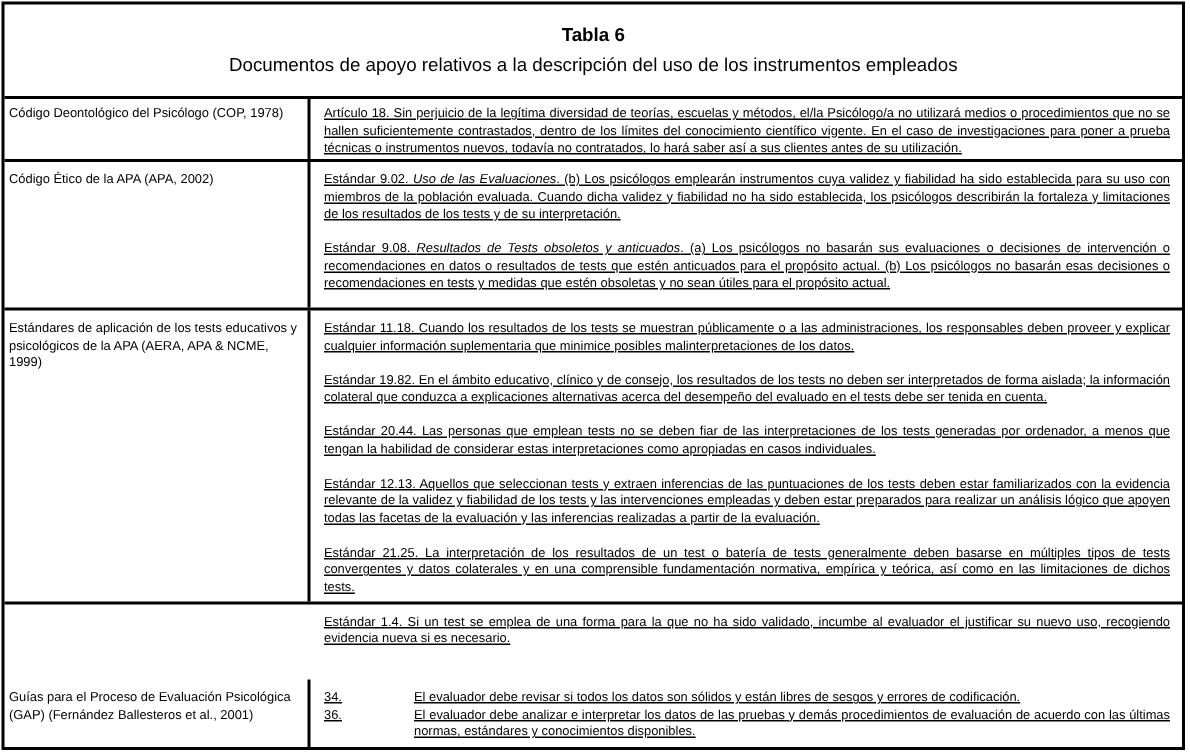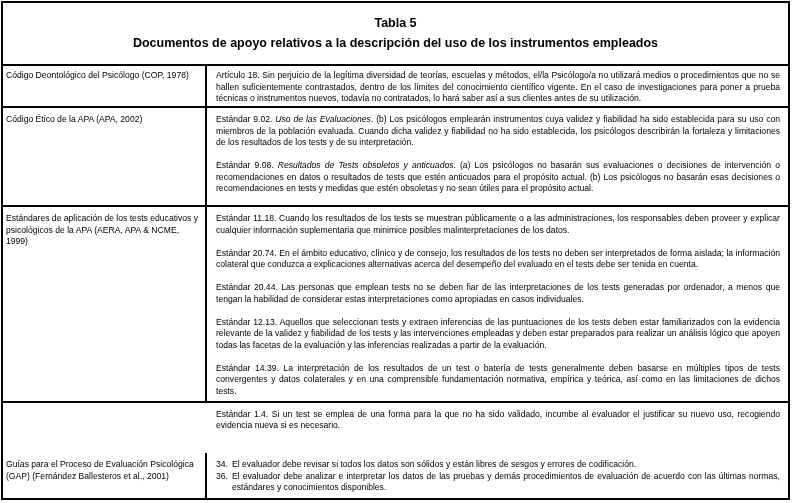--- a/index.html
+++ b/index.html
@@ -6,46 +6,47 @@
   body { width: 793px; height: 503px; overflow: hidden; font-family: "Liberation Sans", sans-serif; color: #000; }
   .tbl {
     position: absolute; left: 1px; top: 1px; width: 789px; height: 499px;
     border: 2px solid #000; box-sizing: border-box;
   }
   .title-box {
     position: absolute; left: 0; top: 0; width: 100%; height: 63px;
     border-bottom: 2px solid #000; box-sizing: border-box; text-align: center;
   }
   .title-1 { position: absolute; left: 0; width: 100%; top: 13px; font-size: 12.5px; font-weight: bold; }
-  .title-2 { position: absolute; left: 0; width: 100%; top: 33px; font-size: 12.5px; font-weight: bold; }
+  .title-2 { position: absolute; left: 0; width: 100%; top: 33px; font-size: 12.5px; font-weight: normal; }
   .row { position: absolute; left: 0; width: 100%; box-sizing: border-box; }
   .row.bordered { border-bottom: 2px solid #000; }
   .left {
     position: absolute; left: 0; top: 0; width: 204px; height: 100%;
     border-right: 2px solid #000; box-sizing: border-box;
     font-size: 8.6px; line-height: 11.5px; padding: 6px 3px 0 3px;
   }
   .right {
     position: absolute; left: 204px; top: 0; right: 0; height: 100%;
     font-size: 8.6px; line-height: 11.5px; padding: 6px 8px 0 9px; box-sizing: border-box;
     text-align: justify;
+    text-decoration: underline;
   }
   .para { margin: 0 0 11.5px 0; }
   .para:last-child { margin-bottom: 0; }
   .it { font-style: italic; }
-  .num-item { display: flex; }
+  .num-item { display: flex; gap: 44px; }
   .num-item .n { flex: 0 0 auto; width: 16px; }
   .num-item .t { flex: 1; }
 </style>
 </head>
 <body>
 
 <div class="tbl">
   <div class="title-box">
-    <div class="title-1">Tabla 5</div>
+    <div class="title-1">Tabla 6</div>
     <div class="title-2">Documentos de apoyo relativos a la descripción del uso de los instrumentos empleados</div>
   </div>
 
   <div class="row bordered" style="top:61px;height:44px;">
     <div class="left">Código Deontológico del Psicólogo (COP, 1978)</div>
     <div class="right">
       <p class="para">Artículo 18. Sin perjuicio de la legítima diversidad de teorías, escuelas y métodos, el/la Psicólogo/a no utilizará medios o procedimientos que no se hallen suficientemente contrastados, dentro de los límites del conocimiento científico vigente. En el caso de investigaciones para poner a prueba técnicas o instrumentos nuevos, todavía no contratados, lo hará saber así a sus clientes antes de su utilización.</p>
     </div>
   </div>
 
@@ -54,24 +55,24 @@
     <div class="right">
       <p class="para"><span>Estándar 9.02. </span><span class="it">Uso de las Evaluaciones</span><span>. (b) Los psicólogos emplearán instrumentos cuya validez y fiabilidad ha sido establecida para su uso con miembros de la población evaluada.  Cuando dicha validez y fiabilidad no ha sido establecida, los psicólogos describirán la fortaleza y limitaciones de los resultados de los tests y de su interpretación.</span></p>
       <p class="para"><span>Estándar 9.08. </span><span class="it">Resultados de Tests obsoletos y anticuados</span><span>. (a) Los psicólogos no basarán sus evaluaciones o decisiones de intervención o recomendaciones en datos o resultados de tests que estén anticuados para el propósito actual. (b) Los psicólogos no basarán esas decisiones o recomendaciones en tests y medidas que estén obsoletas y no sean útiles para el propósito actual.</span></p>
     </div>
   </div>
 
   <div class="row bordered" style="top:204px;height:196px;">
     <div class="left">Estándares de aplicación de los tests educativos y psicológicos de la APA (AERA, APA &amp; NCME, 1999)</div>
     <div class="right">
       <p class="para">Estándar 11.18. Cuando los resultados de los tests se muestran públicamente o a las administraciones, los responsables deben proveer y explicar cualquier información suplementaria que minimice posibles malinterpretaciones de los datos.</p>
-      <p class="para">Estándar 20.74. En el ámbito educativo, clínico y de consejo, los resultados de los tests no deben ser interpretados de forma aislada; la información colateral que conduzca a explicaciones alternativas acerca del desempeño del evaluado en el tests debe ser tenida en cuenta.</p>
+      <p class="para">Estándar 19.82. En el ámbito educativo, clínico y de consejo, los resultados de los tests no deben ser interpretados de forma aislada; la información colateral que conduzca a explicaciones alternativas acerca del desempeño del evaluado en el tests debe ser tenida en cuenta.</p>
       <p class="para">Estándar 20.44. Las personas que emplean tests no se deben fiar de las interpretaciones de los tests generadas por ordenador, a menos que tengan la habilidad de considerar estas interpretaciones como apropiadas en casos individuales.</p>
       <p class="para">Estándar 12.13. Aquellos que seleccionan tests y extraen inferencias de las puntuaciones de los tests deben estar familiarizados con la evidencia relevante de la validez y fiabilidad de los tests y las intervenciones empleadas y deben estar preparados para realizar un análisis lógico que apoyen todas las facetas de la evaluación y las inferencias realizadas a partir de la evaluación.</p>
-      <p class="para">Estándar 14.39. La interpretación de los resultados de un test o batería de tests generalmente deben basarse en múltiples tipos de tests convergentes y datos colaterales y en una comprensible fundamentación normativa, empírica y teórica, así como en las limitaciones de dichos tests.</p>
+      <p class="para">Estándar 21.25. La interpretación de los resultados de un test o batería de tests generalmente deben basarse en múltiples tipos de tests convergentes y datos colaterales y en una comprensible fundamentación normativa, empírica y teórica, así como en las limitaciones de dichos tests.</p>
       <p class="para">Estándar 1.4. Si un test se emplea de una forma para la que no ha sido validado, incumbe al evaluador el justificar su nuevo uso, recogiendo evidencia nueva si es necesario.</p>
     </div>
   </div>
 
   <div class="row" style="top:450px;height:45px;">
     <div class="left">Guías para el Proceso de Evaluación Psicológica (GAP) (Fernández Ballesteros et al., 2001)</div>
     <div class="right">
       <div class="num-item">
         <span class="n">34.</span>
         <span class="t">El evaluador debe revisar si todos los datos son sólidos y están libres de sesgos y errores de codificación.</span>

